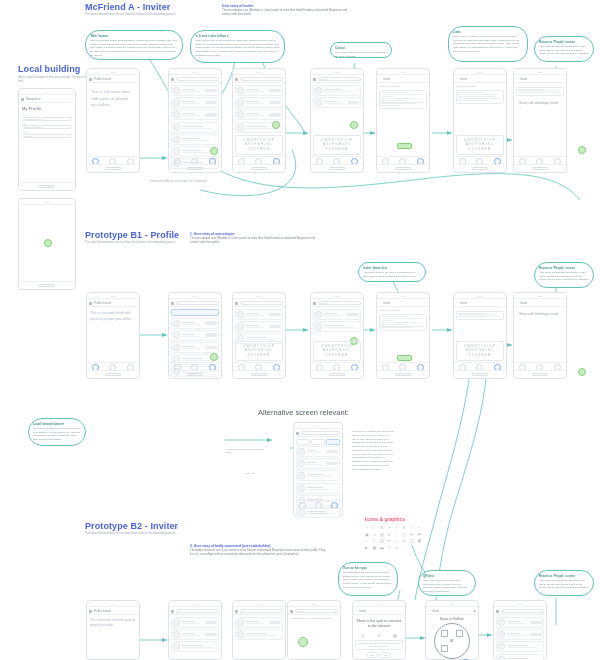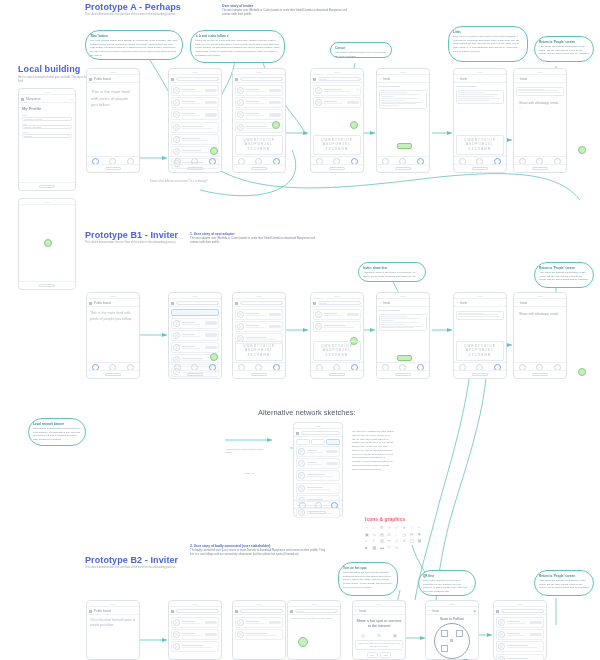--- a/index.html
+++ b/index.html
@@ -180,21 +180,21 @@
     <div class="ph-status">
         <span>12:30</span>
       </div>
     <div class="fab" style="left:25px;top:40px"></div>
     <div class="ph-home" style="position:absolute;bottom:0;width:100%">
         <i></i>
       </div>
   </div>
 
   <div class="abs" style="left:85px;top:2px">
-    <div class="sec-title">Prototype A - Perhaps</div>
+    <div class="sec-title">McFriend A - Inviter</div>
     <div class="sec-sub" style="margin-top:1px">This sketch demonstrates the user flow of the inviter in the onboarding process.</div>
   </div>
   <div class="abs" style="left:222px;top:4px">
     <div class="story-title">User story of inviter</div>
     <div class="story-body" style="margin-top:1px">The next adopter user (Melinda or Calvin) wants to invite their friend Daniela to download Manyverse and connect with their profile.</div>
   </div>
 
   <div class="note abs" style="left:85px;top:30px;width:98px;height:30px">
     <div class="note-t">'New' button</div>
       <div class="note-b">The 'new contact' button goes straight to creating the invite message. The 'new contact' button should perhaps be similar but slightly different than the 'new post' button. Perhaps it could be a different color or icon? Or they could all be the same but have a different function based on on which of the three screens the user is.</div>
@@ -504,21 +504,21 @@
     </div>
     <div class="ph-home" style="position:absolute;bottom:0;width:100%">
         <i></i>
       </div>
   </div>
   <div class="fab" style="left:578px;top:146px"></div>
 
   <div class="abs" style="left:150px;top:180px;font-size:2.6px;color:#aab2bc">Knows what different icons mean? Is it confusing?</div>
 
   <div class="abs" style="left:85px;top:230px">
-    <div class="sec-title">Prototype B1 - Inviter</div>
+    <div class="sec-title">Prototype B1 - Profile</div>
     <div class="sec-sub" style="margin-top:1px">This sketch demonstrates the user flow of the inviter in the onboarding process.</div>
   </div>
   <div class="abs" style="left:190px;top:232px">
     <div class="story-title">1. User story of next adopter</div>
     <div class="story-body" style="margin-top:1px">The next adopter user (Melinda or Calvin) wants to invite their friend Daniela to download Manyverse and connect with their profile.</div>
   </div>
   <div class="note abs" style="left:358px;top:262px;width:68px;height:20px">
     <div class="note-t">Invite: share first</div>
       <div class="note-b">Alternative where if the phone is connected you simply do the invite message and share the link.</div>
   </div>
@@ -784,21 +784,21 @@
       </div>
   </div>
   <div class="fab" style="left:578px;top:368px"></div>
 
   <div class="note abs" style="left:28px;top:418px;width:58px;height:28px">
     <div class="note-t">Local network banner</div>
       <div class="note-b">This banner is shown when connected to a local network. For now this is only relevant for prototype B2 as a possible selection after turning on a hotspot.</div>
   </div>
 
   <div class="abs" style="left:258px;top:408px">
-    <div class="big-head">Alternative network sketches:</div>
+    <div class="big-head">Alternative screen relevant:</div>
   </div>
   <div class="phone" style="left:293px;top:422px;width:50px;height:95px">
     <div class="ph-status">
         <span>12:30</span>
       </div>
     <div class="ph-head">
       <span class="burger"></span>
       <span class="searchbar">
           <span style="font-size:2.2px;color:#c8ced6">⌕</span>
         </span>
@@ -897,21 +897,21 @@
       <span style="font-size:4px;color:#b0b8c2">◯</span>
       <span style="font-size:4px;color:#b0b8c2">▦</span>
       <span style="font-size:4px;color:#b0b8c2">■</span>
       <span style="font-size:4px;color:#b0b8c2">▩</span>
       <span style="font-size:4px;color:#b0b8c2">▬</span>
       <span style="font-size:4px;color:#b0b8c2">⛉</span>
       <span style="font-size:4px;color:#b0b8c2">⋖</span>
     </div>
   </div>
 
-  <div class="abs" style="left:85px;top:555px">
+  <div class="abs" style="left:85px;top:521px">
     <div class="sec-title">Prototype B2 - Inviter</div>
     <div class="sec-sub" style="margin-top:1px">This sketch demonstrates the user flow of the inviter in the onboarding process.</div>
   </div>
   <div class="abs" style="left:190px;top:544px">
     <div class="story-title">2. User story of badly connected (user stakeholder)</div>
     <div class="story-body" style="margin-top:1px">The badly connected user (Luis) wants to invite Daniela to download Manyverse and connect to their profile. They live in a rural village with no connectivity whatsoever but their phone hot spots (if turned on).</div>
   </div>
 
   <div class="note abs" style="left:338px;top:562px;width:60px;height:34px">
     <div class="note-t">Turn on hot spot</div>

